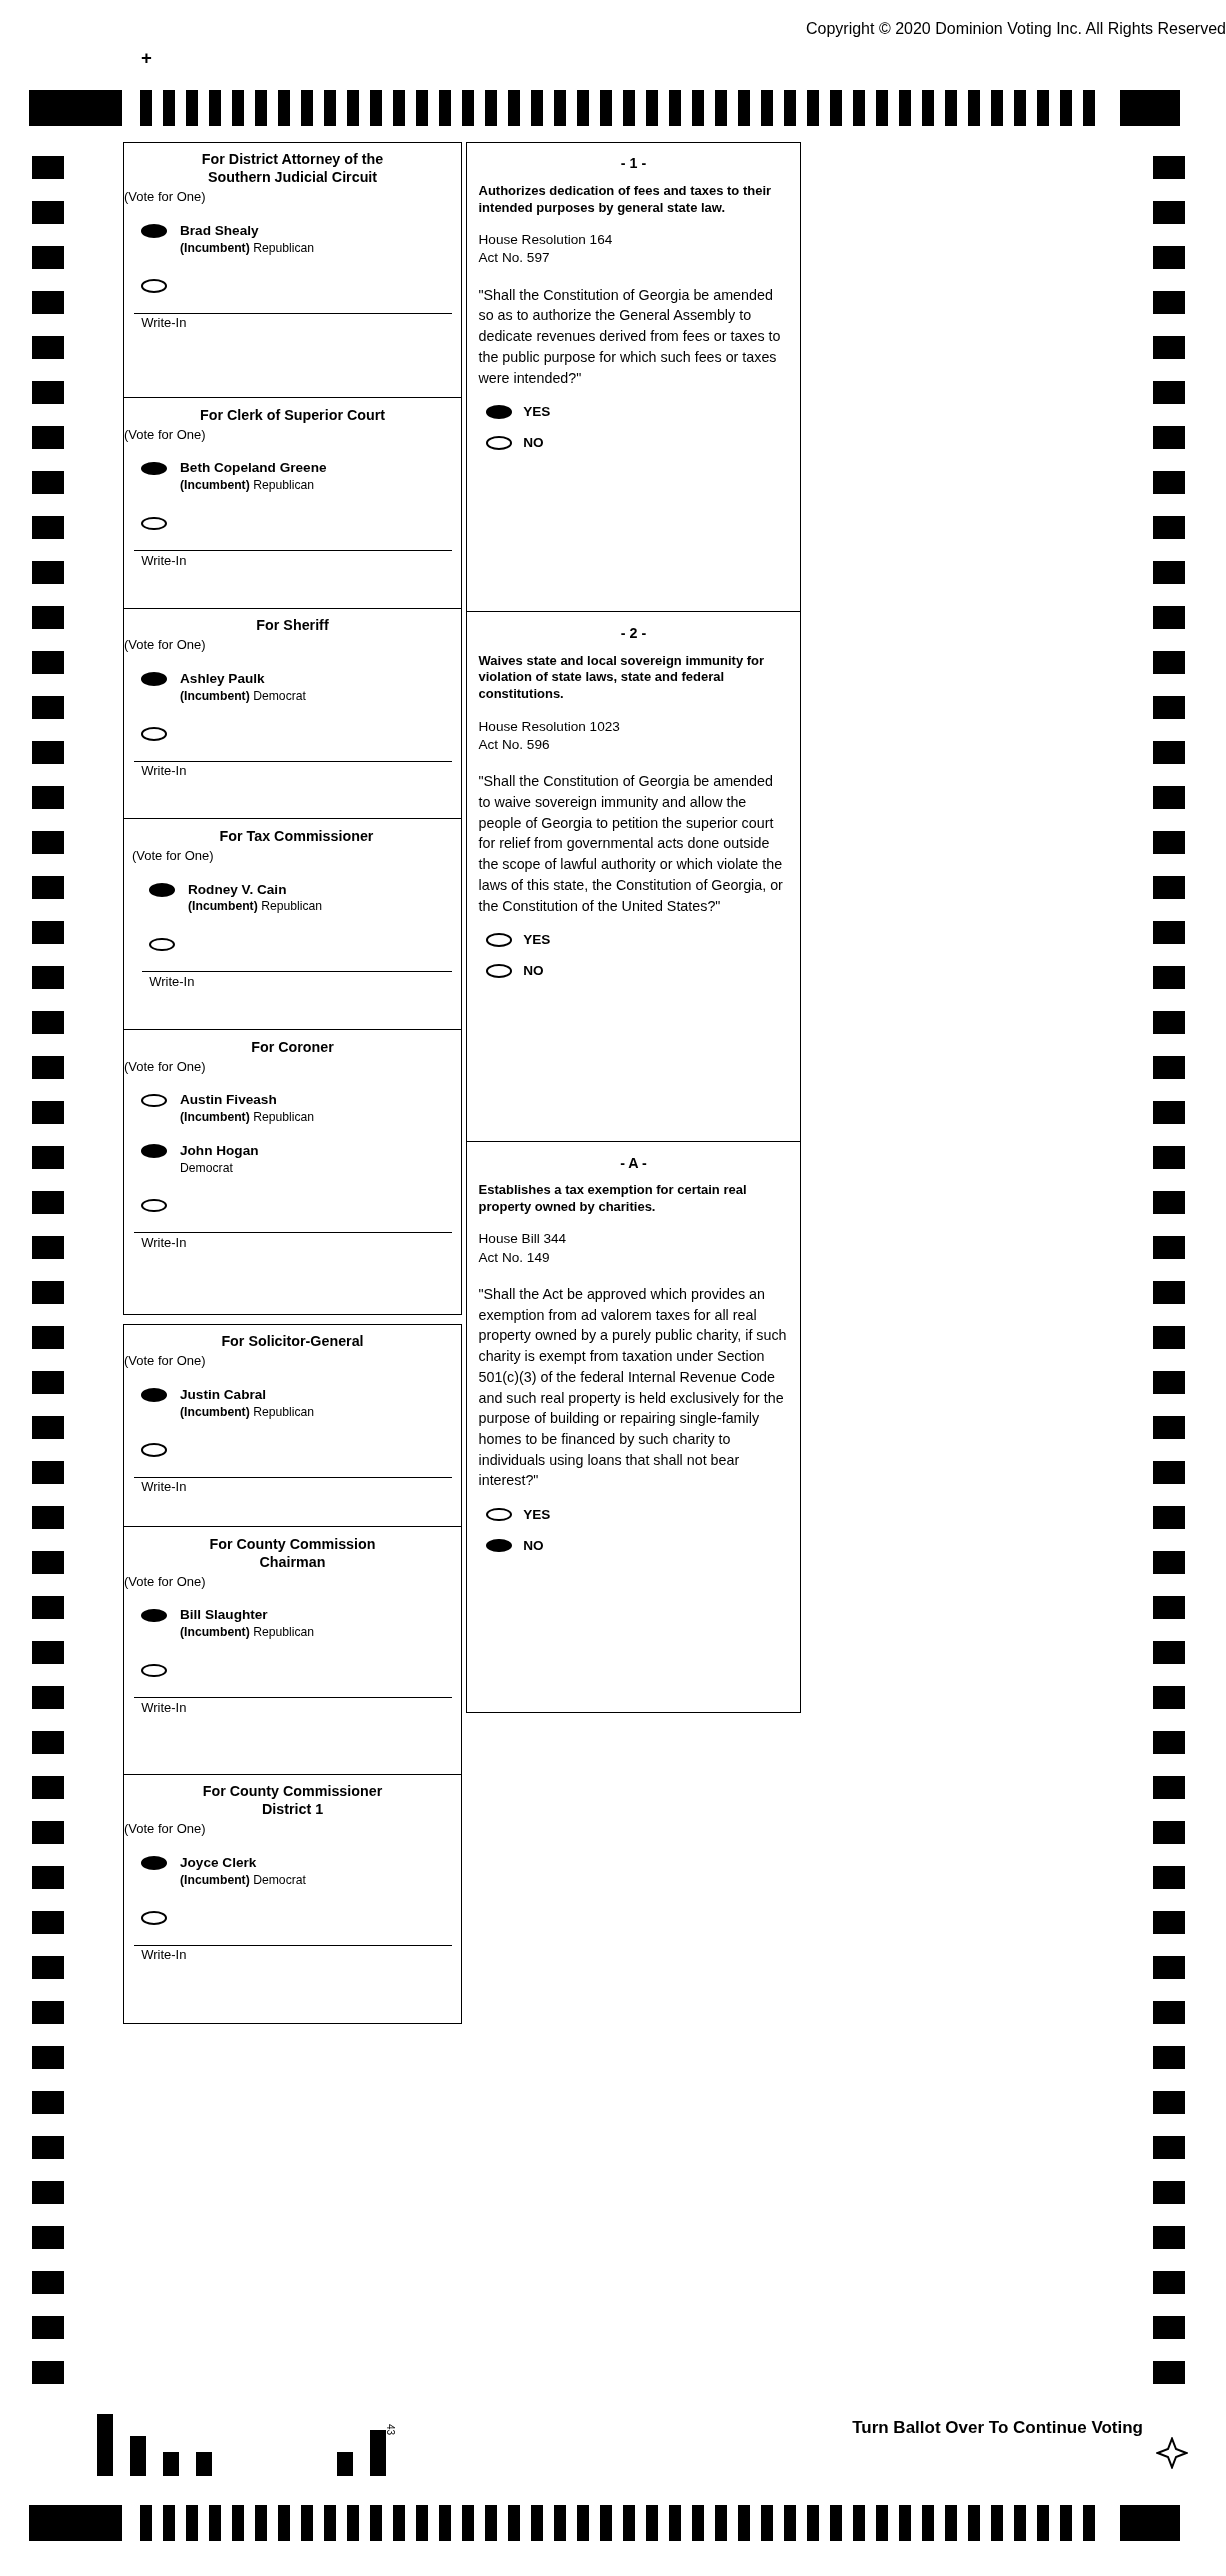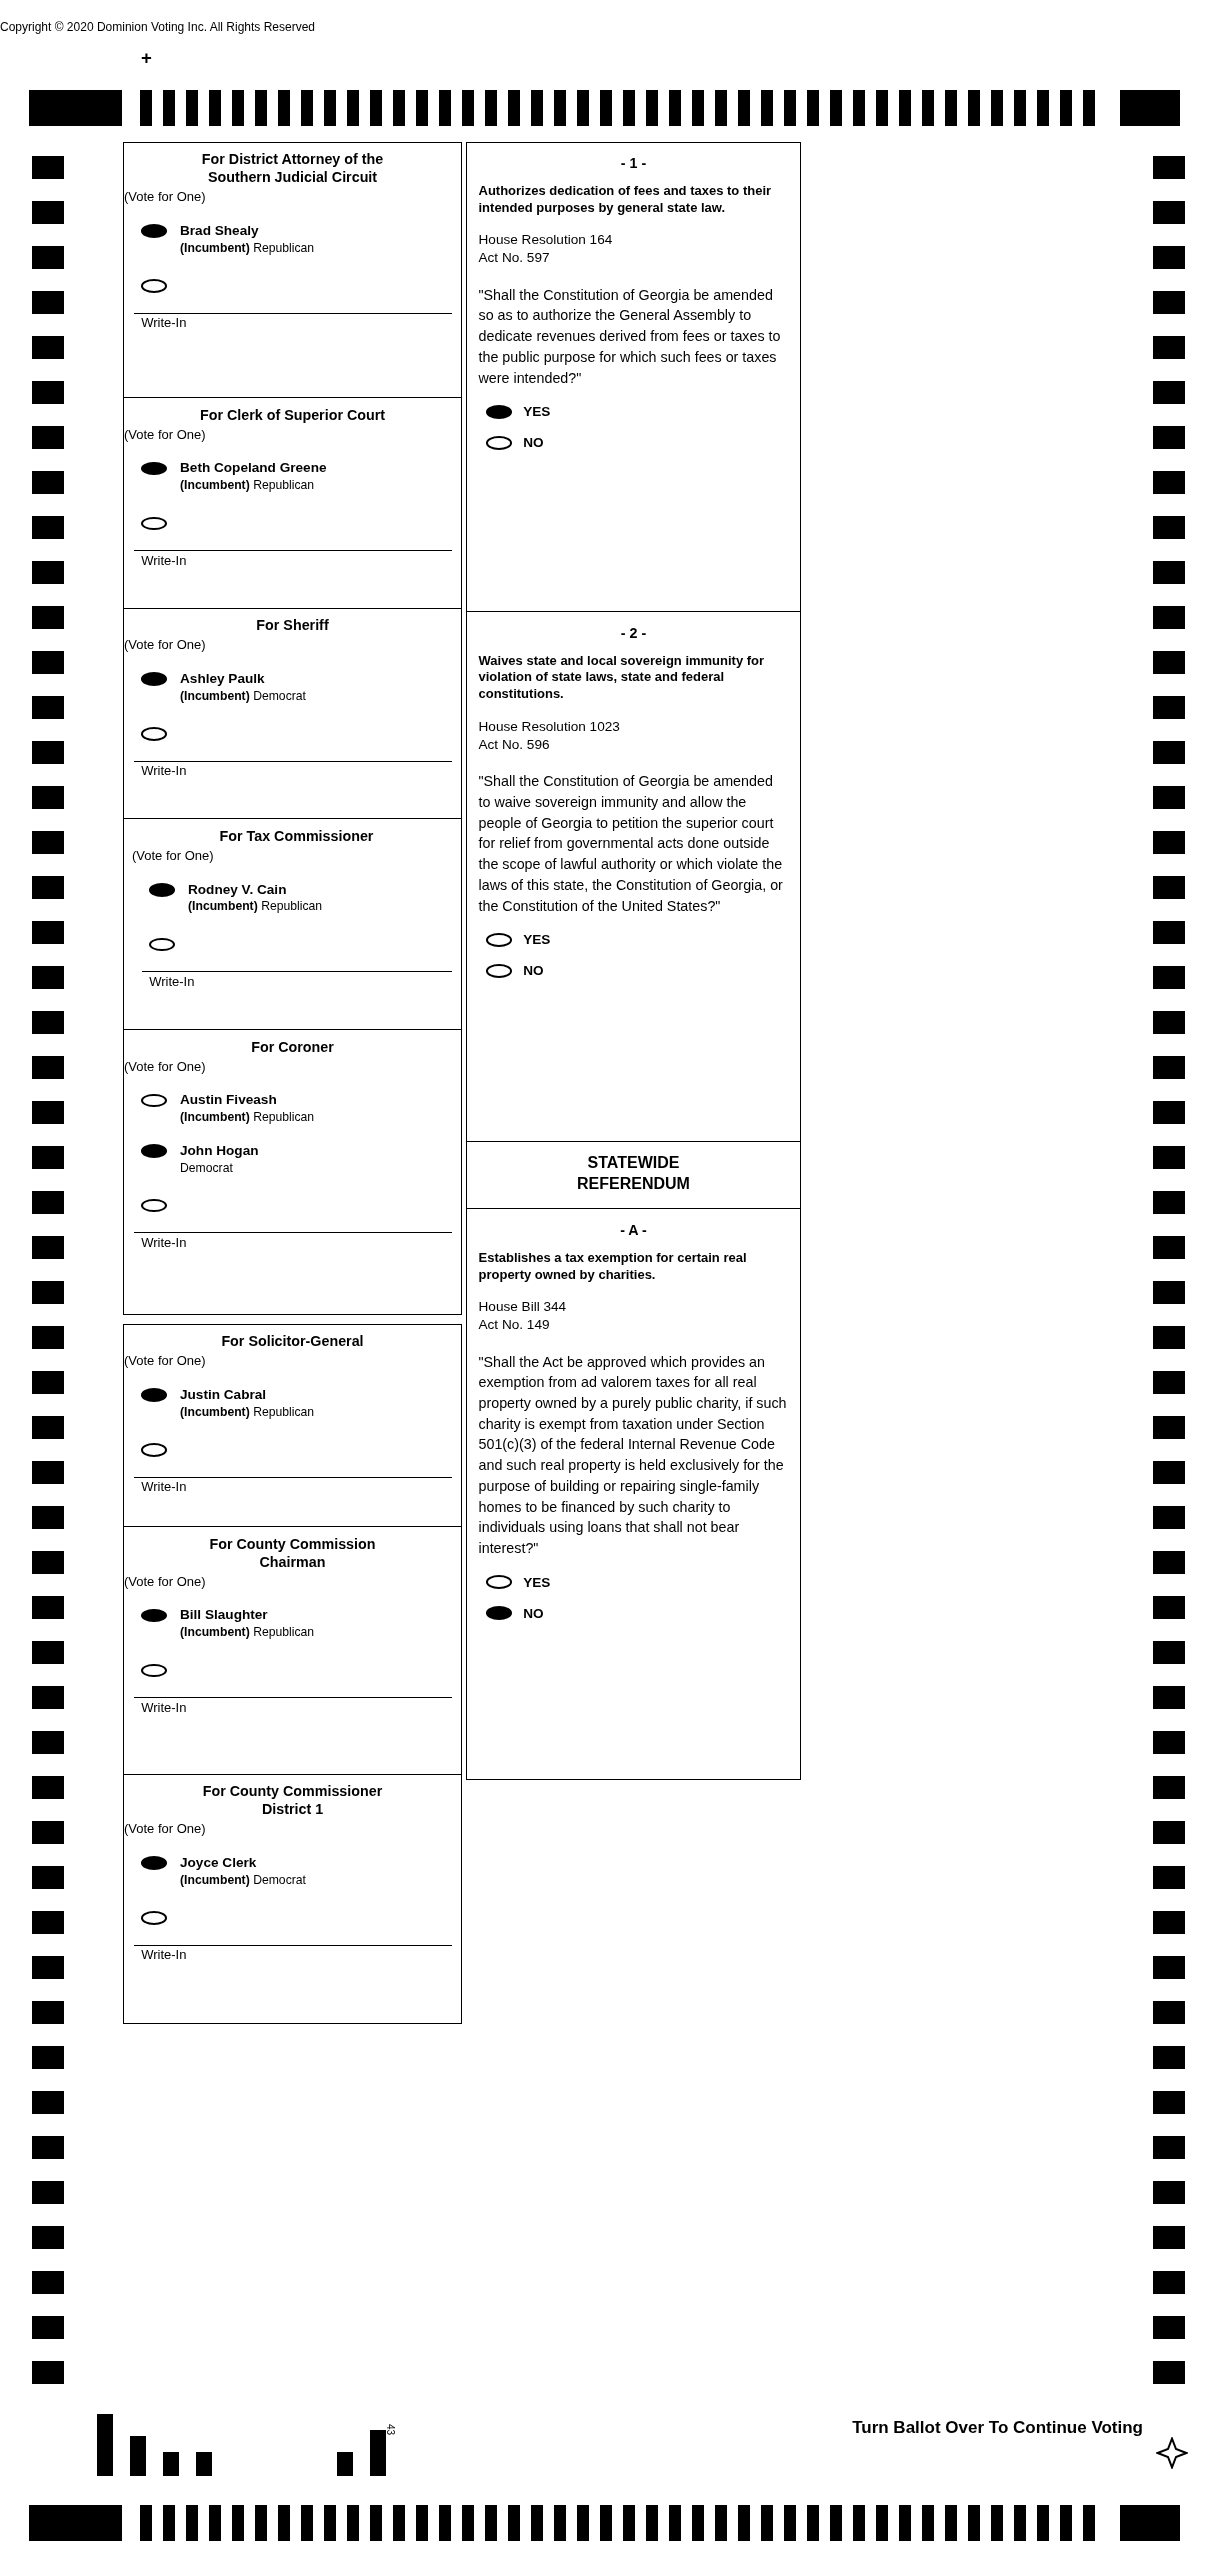--- a/index.html
+++ b/index.html
@@ -10,21 +10,21 @@
   }
   .abs { position:absolute; }
   .bar { background:#000; }
 
   
   .tick-row { position:absolute; display:flex; gap:11.5px; }
   .tick { width:11.5px; height:36px; background:#000; }
   .side-col { position:absolute; display:flex; flex-direction:column; gap:22px; }
   .side-mark { width:32px; height:23px; background:#000; }
 
-  .copyright { position:absolute; top:20px; left:0; width:1226px; text-align:left; font-size:12px; }
+  .copyright { position:absolute; top:20px; left:0; width:1226px; text-align:right; font-size:16px; }
   .plus-mark { position:absolute; left:141px; top:47px; font-size:18.6px; font-weight:bold; }
 
   .col { position:absolute; top:143px; }
   .left-col { left:123px; width:339px; }
   .right-col { left:466px; width:335px; }
 
   section.box { border:1.4px solid #000; margin-top:-1.4px; background:#fff; }
 
   .contest-title { font-size:14.3px; font-weight:bold; text-align:center; line-height:1.25; margin-top:8.6px; white-space:pre-line; }
   .vote-instruction { font-size:13px; margin-top:2.2px; }
@@ -413,24 +413,20 @@
     <div class="choice-row">
       <span class="bubble"></span>
       <span class="choice-label">YES</span>
     </div>
     <div class="choice-row">
       <span class="bubble"></span>
       <span class="choice-label">NO</span>
     </div>
   </section>
 
-  <section class="box" style="min-height:69px;">
-    <div class="section-header">STATEWIDE
-REFERENDUM</div>
-  </section>
 
   <section class="box measure" style="min-height:572px;">
     <div class="measure-number">- A -</div>
     <p class="measure-summary">Establishes a tax exemption for certain real property owned by charities.</p>
     <div class="measure-ref">
       <div>House Bill 344</div>
       <div>Act No. 149</div>
     </div>
     <p class="measure-question">"Shall the Act be approved which provides an exemption from ad valorem taxes for all real property owned by a purely public charity, if such charity is exempt from taxation under Section 501(c)(3) of the federal Internal Revenue Code and such real property is held exclusively for the purpose of building or repairing single-family homes to be financed by such charity to individuals using loans that shall not bear interest?"</p>
     <div class="choice-row">

